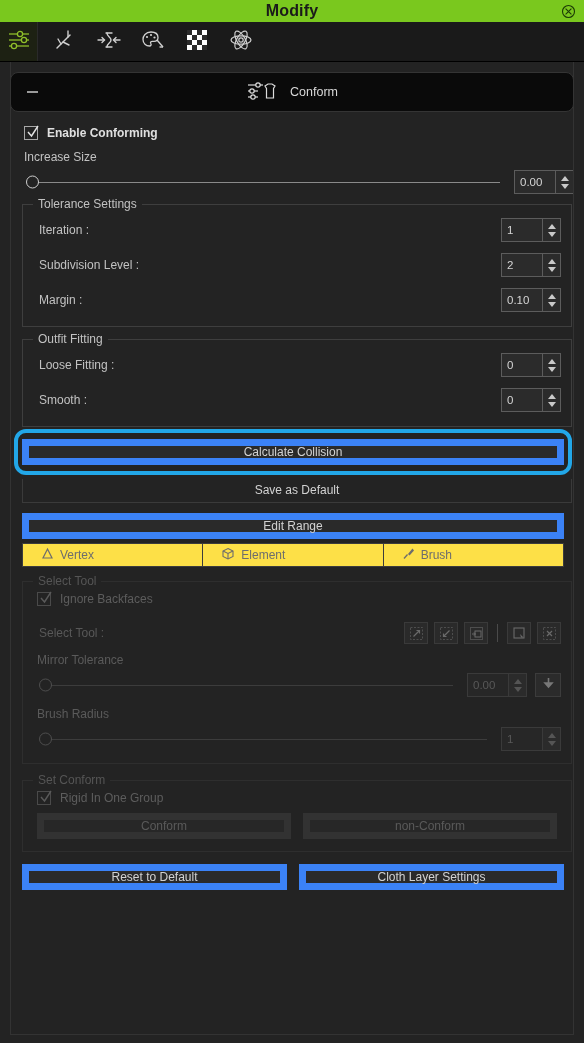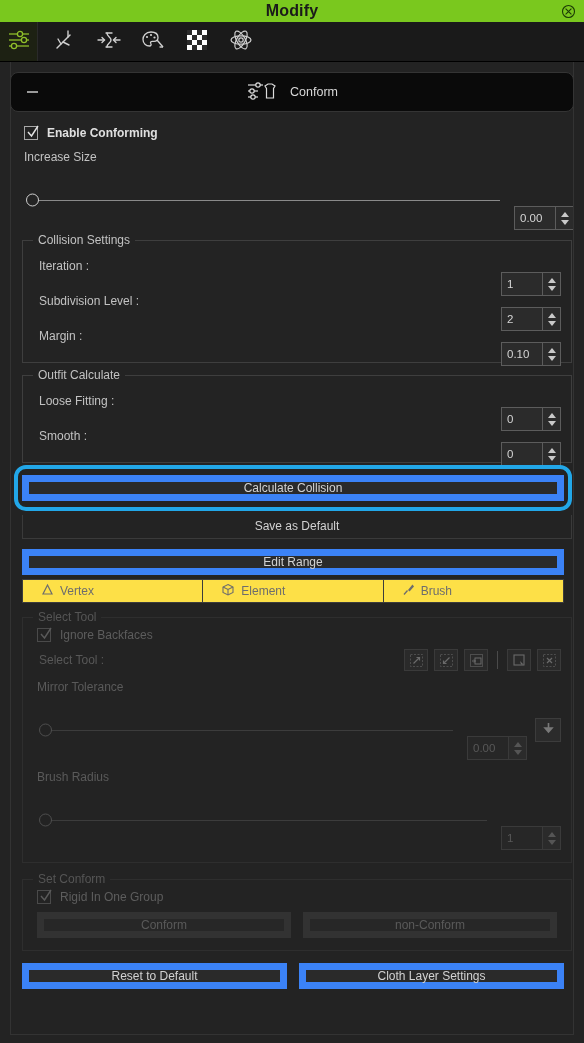--- a/index.html
+++ b/index.html
@@ -134,21 +134,21 @@
     transform: translateY(-50%);
     width: 13px; height: 13px;
     border-radius: 50%;
     border: 1.5px solid #cfcfcf;
     background: #232323;
   }
   .slider.dim .track { background: #3c3c3c; }
   .slider.dim .knob { border-color: #4e4e4e; }
 
   
-  .spin { display: flex; align-items: flex-start; flex: none; margin-top: 36px; }
+  .spin { display: flex; align-items: flex-start; flex: none; }
   .spin .val {
     width: 42px; height: 24px;
     border: 1px solid #5c5c5c;
     background: #2b2b2b;
     color: #d5d5d5;
     font-size: 11.5px;
     display: flex; align-items: center;
     padding-left: 5px;
   }
   .spin .arrows {
@@ -430,21 +430,21 @@
     <div class="spin">
       <div class="val">0.00</div>
       <div class="arrows">
           <i class="up"></i>
           <i class="dn"></i>
         </div>
     </div>
   </div>
 
   <div class="group">
-    <span class="legend">Collision Settings</span>
+    <span class="legend">Tolerance Settings</span>
     <div class="prop-row">
       <span class="name">Iteration :</span>
       <div class="spin">
         <div class="val">1</div>
         <div class="arrows">
             <i class="up"></i>
             <i class="dn"></i>
           </div>
       </div>
     </div>
@@ -464,21 +464,21 @@
         <div class="val">0.10</div>
         <div class="arrows">
             <i class="up"></i>
             <i class="dn"></i>
           </div>
       </div>
     </div>
   </div>
 
   <div class="group">
-    <span class="legend">Outfit Calculate</span>
+    <span class="legend">Outfit Fitting</span>
     <div class="prop-row">
       <span class="name">Loose Fitting :</span>
       <div class="spin">
         <div class="val">0</div>
         <div class="arrows">
             <i class="up"></i>
             <i class="dn"></i>
           </div>
       </div>
     </div>
@@ -536,21 +536,21 @@
           <path d="M5.5 7.5 L2 11.5" stroke="#6d6d6d" stroke-width="1.3"></path>
         </svg>
       </span>
       <span>Brush</span>
     </div>
   </div>
 
   <div class="group dim" style="margin-top:14px;">
     <span class="legend">Select Tool</span>
 
-    <div class="row-check" style="margin-left:4px;margin-bottom:3px;">
+    <div class="row-check" style="margin-left:4px;margin-bottom:12px;">
       <span class="chk dim">
         <svg width="14" height="16" viewBox="0 0 14 16">
             <path d="M2 7 L5.5 11 L12 1" stroke="#5a5a5a" stroke-width="1.4" fill="none"></path>
           </svg>
       </span>
       <span class="lbl" style="font-weight:normal;color:#5d5d5d;">Ignore Backfaces</span>
     </div>
 
     <div class="prop-row dim">
       <span class="name">Select Tool :</span>

